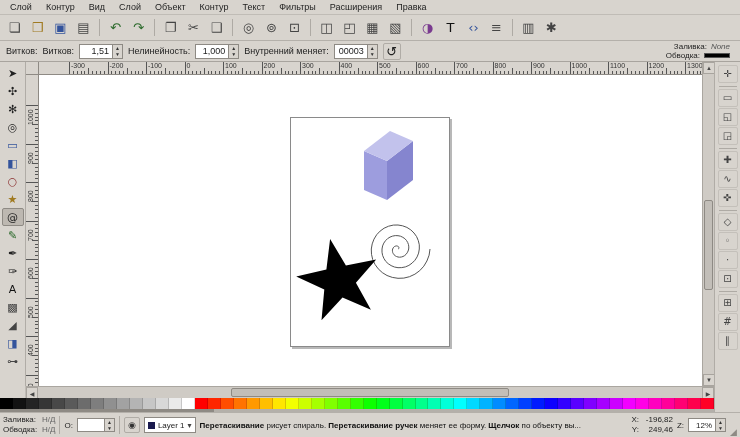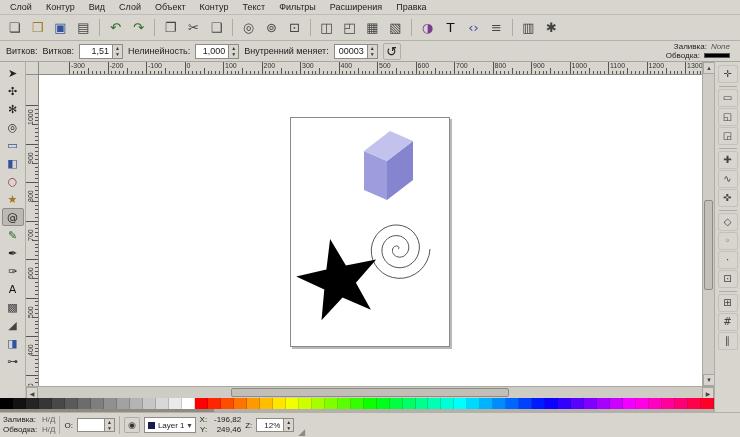--- a/index.html
+++ b/index.html
@@ -731,20 +731,21 @@
     </div>
     <div class="ssep"></div>
     <div class="layer-vis">
         <span>◉</span>
       </div>
     <div class="layer-dd">
       <span class="ldot"></span>
       <span>Layer 1</span>
       <span class="ddarrow">▾</span>
     </div>
+    <div class="status-message"><b>Перетаскивание</b><span> рисует спираль. </span><b>Перетаскивание ручек</b><span> меняет ее форму. </span><b>Щелчок</b><span> по объекту вы...</span></div>
     <div class="coords">
       <div>
         <span class="cl">X:</span>
         <span class="cv">-196,82</span>
       </div>
       <div>
         <span class="cl">Y:</span>
         <span class="cv">249,46</span>
       </div>
     </div>

